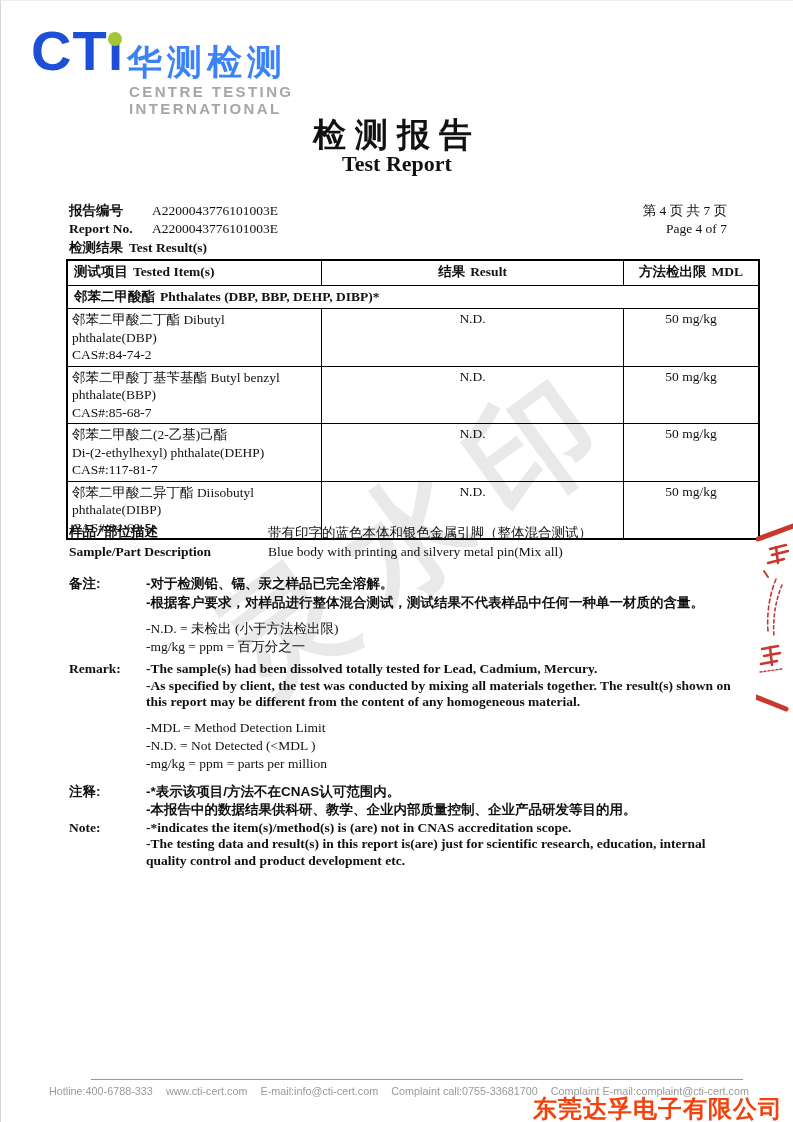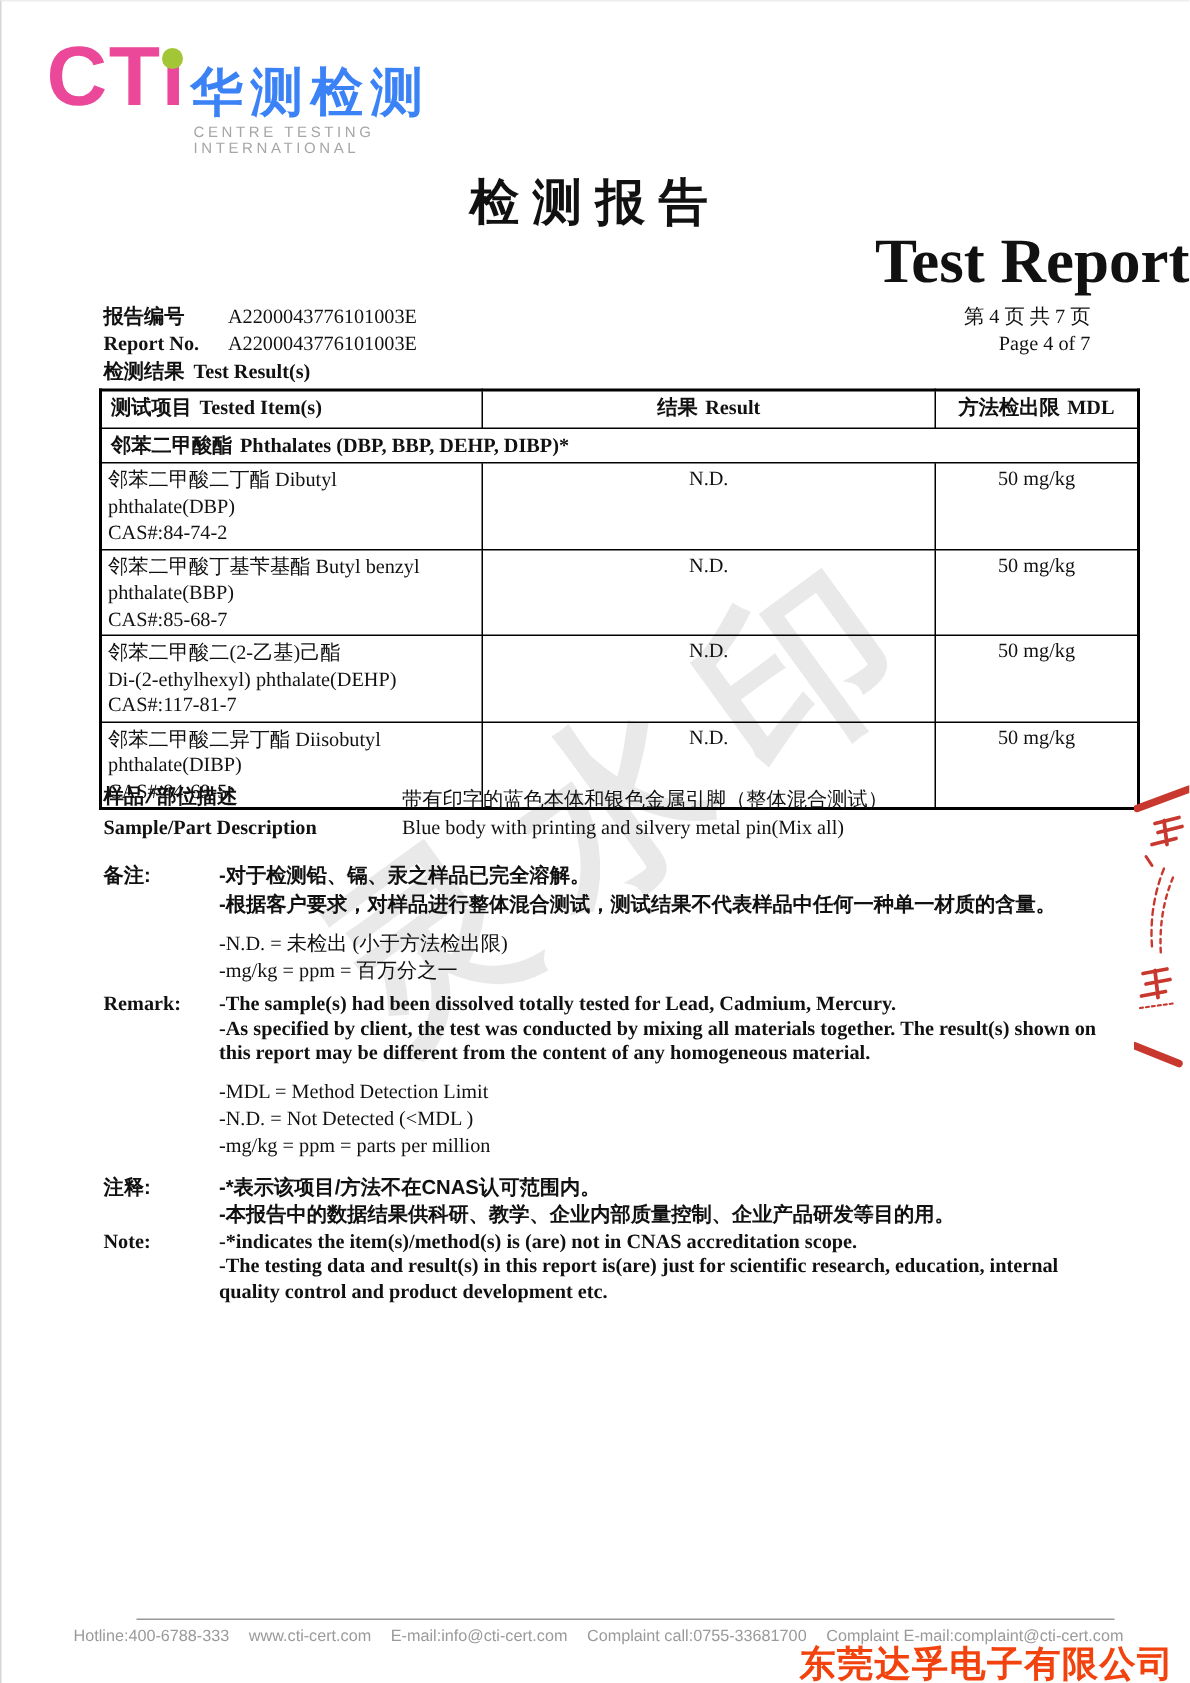--- a/index.html
+++ b/index.html
@@ -8,26 +8,26 @@
     font-family:"Liberation Serif","DejaVu Serif",serif;color:#111;
     border-left:1px solid #d6d6d6;border-top:1px solid #eee;box-sizing:border-box;
   }
   
   .logo{position:absolute;left:30px;top:26px;width:300px;height:75px;}
   .brand{position:absolute;left:0;top:-4px;font-family:"Liberation Sans",sans-serif;
          font-weight:bold;font-size:56px;letter-spacing:1px;color:#283c6e;line-height:1;}
   .brand-dot{position:absolute;left:77px;top:5px;width:14px;height:14px;border-radius:50%;background:#a3c636;}
   .logo-cn{position:absolute;left:96px;top:17px;font-size:35px;color:#3b82f6;letter-spacing:5px;
            font-family:"Liberation Sans",sans-serif;font-weight:600;line-height:1;}
-  .logo-en{position:absolute;left:98px;top:56px;font-size:10px;color:#a6a6a6;letter-spacing:2.4px;
-           font-family:"Liberation Sans",sans-serif;}
+  .logo-en{position:absolute;left:98px;top:56px;font-size:15px;color:#a6a6a6;letter-spacing:2.4px;
+           font-family:"Liberation Sans",sans-serif;font-weight:bold;}
   
   .title-cn{position:absolute;left:0;top:112px;width:100%;text-align:center;
             font-size:33px;font-weight:bold;letter-spacing:9px;font-family:"Liberation Sans",sans-serif;}
-  .title-en{position:absolute;left:0;top:150px;width:100%;text-align:right;font-size:42px;font-weight:bold;}
+  .title-en{position:absolute;left:0;top:150px;width:100%;text-align:center;font-size:22px;font-weight:bold;}
   
   .meta{position:absolute;left:68px;top:201px;width:660px;font-size:13.5px;line-height:18px;}
   .meta-row{position:relative;height:18px;}
   .meta-label{position:absolute;left:0;top:0;font-weight:bold;}
   .meta-label.cn{font-family:"Liberation Sans",sans-serif;}
   .meta-value{position:absolute;left:83px;top:0;}
   .meta-right{position:absolute;right:2px;top:0;}
   .result-label{position:absolute;left:68px;top:238px;font-size:13.5px;font-weight:bold;}
   .result-label .cn{font-family:"Liberation Sans",sans-serif;margin-right:6px;}
   
@@ -74,21 +74,21 @@
            font-family:"Liberation Sans",sans-serif;letter-spacing:1px;}
 </style>
 </head>
 <body>
 
 <div class="page">
 
   <div class="watermark">灵水印</div>
 
   <div class="logo">
-    <div class="brand" style="color: #ec4899;"><span>CT</span><span>ı</span></div>
+    <div class="brand" style="color: #1d4ed8;"><span>CT</span><span>ı</span></div>
     <div class="brand-dot" style="background: rgb(163, 198, 54);"></div>
     <div class="logo-cn">华测检测</div>
     <div class="logo-en">CENTRE TESTING INTERNATIONAL</div>
   </div>
 
   <div class="title-cn">检测报告</div>
   <div class="title-en">Test Report</div>
 
   <div class="meta">
     <div class="meta-row">

